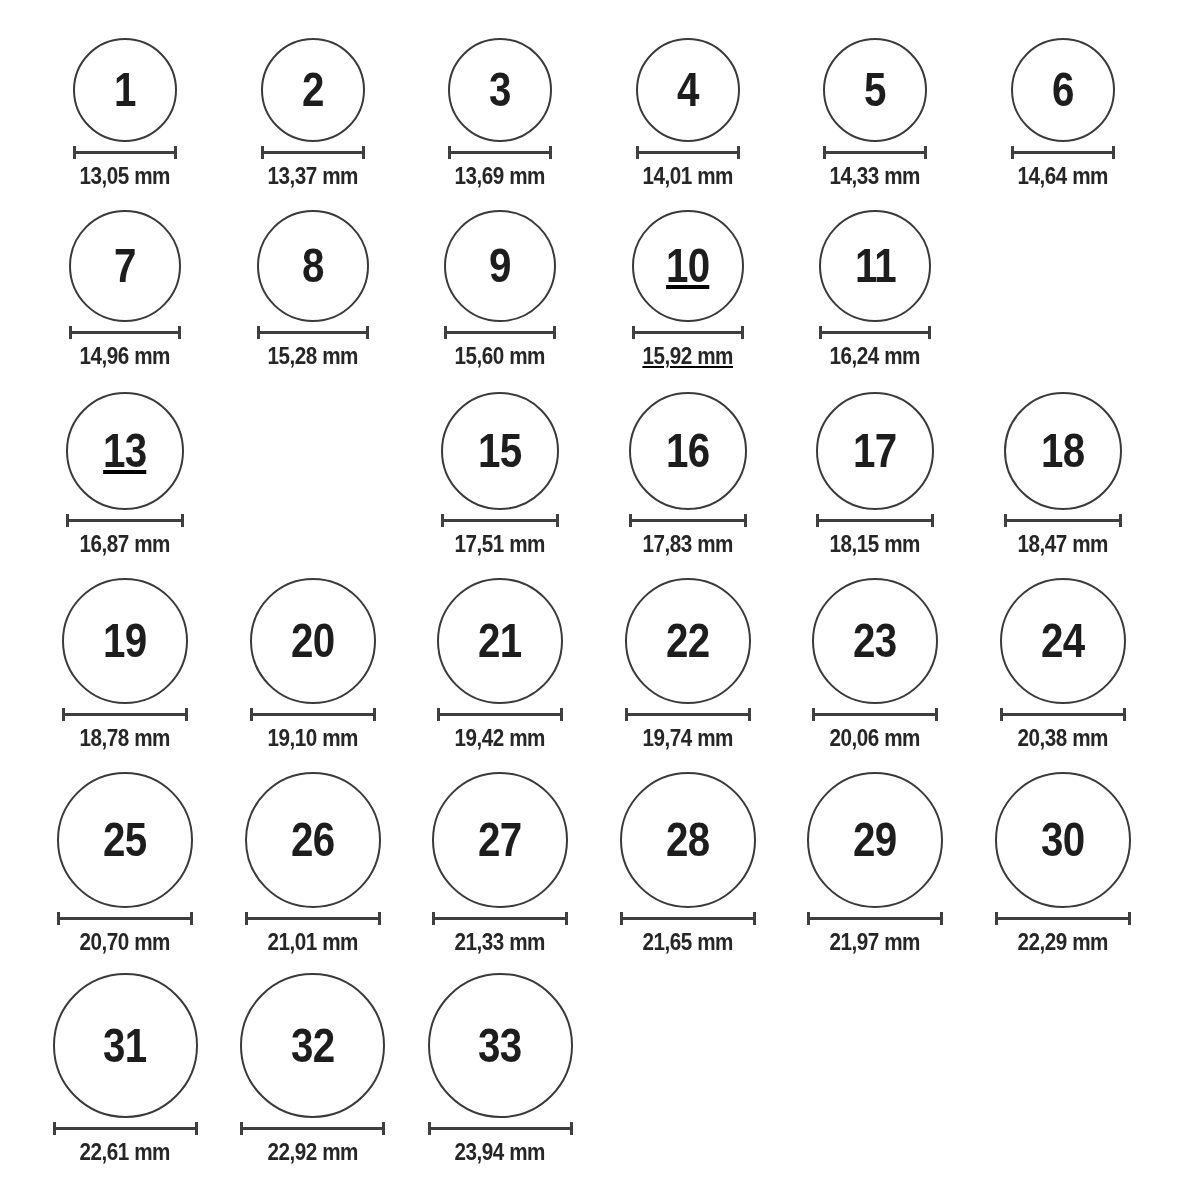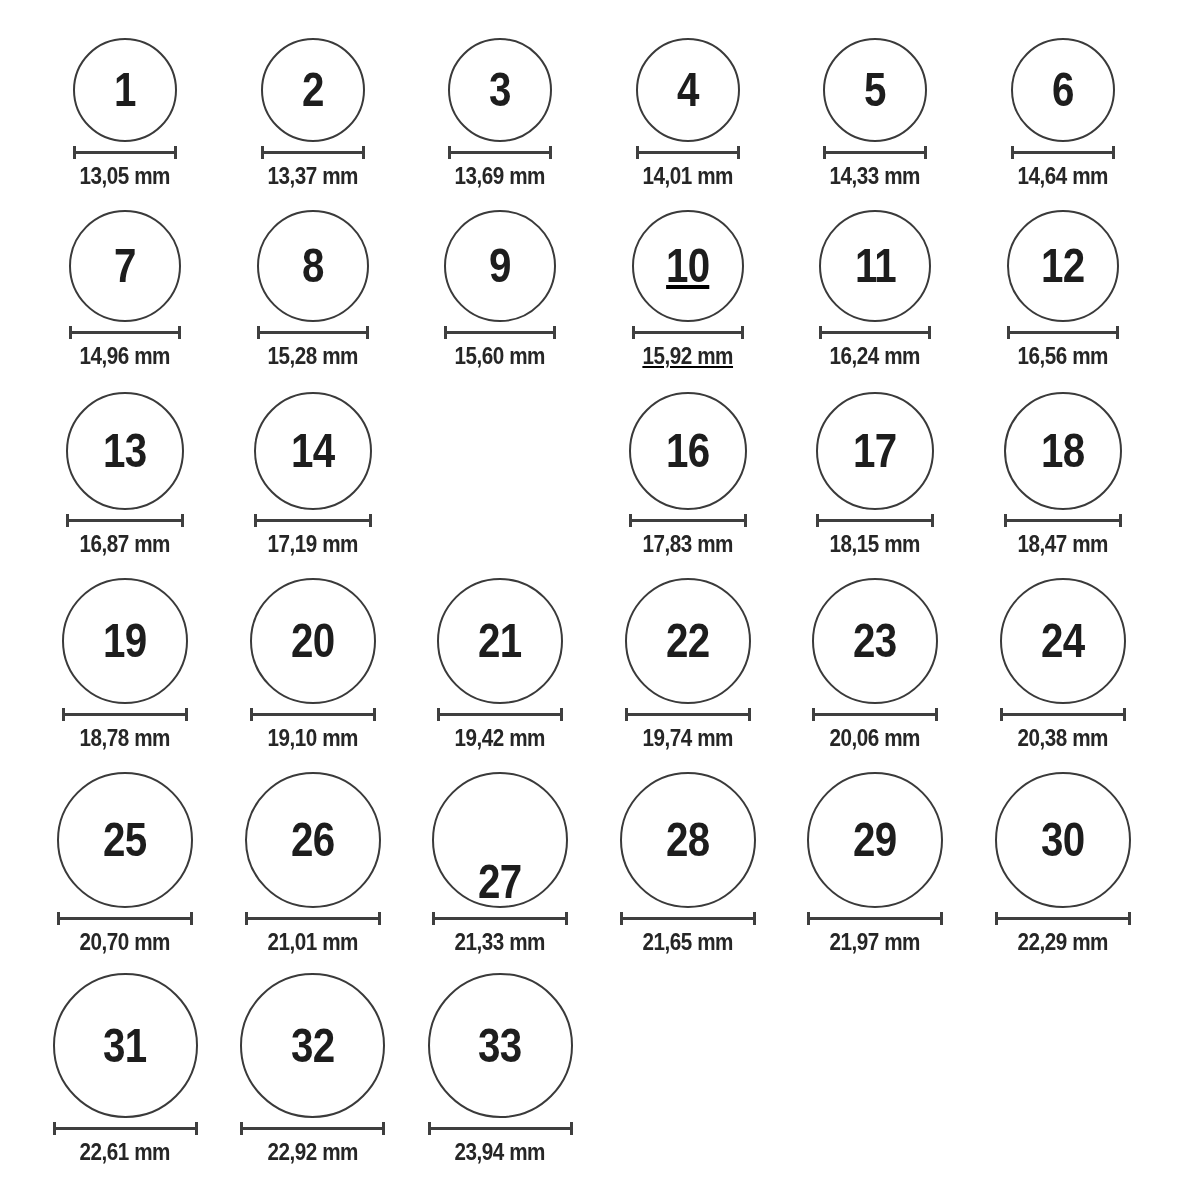--- a/index.html
+++ b/index.html
@@ -194,52 +194,41 @@
       <div class="ring-circle" style="width: 112px; height: 112px;">
         <span class="ring-number">11</span>
       </div>
       <div class="dim-line" style="width: 112px;">
         <span class="dim-tick"></span>
         <span class="dim-bar"></span>
         <span class="dim-tick"></span>
       </div>
       <span class="dim-label">16,24 mm</span>
     </div>
-    <div class="ring-cell" style="left: 968.5px; top: 210px;">
-      <div class="ring-circle" style="width: 112px; height: 112px;">
-        <span class="ring-number">12</span>
-      </div>
-      <div class="dim-line" style="width: 112px;">
-        <span class="dim-tick"></span>
-        <span class="dim-bar"></span>
-        <span class="dim-tick"></span>
-      </div>
-      <span class="dim-label">16,56 mm</span>
-    </div>
     <div class="ring-cell" style="left: 31px; top: 392px;">
+      <div class="ring-circle" style="width: 118px; height: 118px; text-decoration: underline;">
+        <span class="ring-number">13</span>
+      </div>
+      <div class="dim-line" style="width: 118px;">
+        <span class="dim-tick"></span>
+        <span class="dim-bar"></span>
+        <span class="dim-tick"></span>
+      </div>
+      <span class="dim-label">16,87 mm</span>
+    </div>
+    <div class="ring-cell" style="left: 406px; top: 392px;">
       <div class="ring-circle" style="width: 118px; height: 118px;">
-        <span class="ring-number">13</span>
+        <span class="ring-number">15</span>
       </div>
       <div class="dim-line" style="width: 118px;">
         <span class="dim-tick"></span>
         <span class="dim-bar"></span>
         <span class="dim-tick"></span>
       </div>
-      <span class="dim-label">16,87 mm</span>
-    </div>
-    <div class="ring-cell" style="left: 218.5px; top: 392px;">
-      <div class="ring-circle" style="width: 118px; height: 118px;">
-        <span class="ring-number">14</span>
-      </div>
-      <div class="dim-line" style="width: 118px;">
-        <span class="dim-tick"></span>
-        <span class="dim-bar"></span>
-        <span class="dim-tick"></span>
-      </div>
-      <span class="dim-label">17,19 mm</span>
+      <span class="dim-label">17,51 mm</span>
     </div>
     <div class="ring-cell" style="left: 593.5px; top: 392px;">
       <div class="ring-circle" style="width: 118px; height: 118px;">
         <span class="ring-number">16</span>
       </div>
       <div class="dim-line" style="width: 118px;">
         <span class="dim-tick"></span>
         <span class="dim-bar"></span>
         <span class="dim-tick"></span>
       </div>
@@ -349,21 +338,21 @@
         <span class="ring-number">26</span>
       </div>
       <div class="dim-line" style="width: 136px;">
         <span class="dim-tick"></span>
         <span class="dim-bar"></span>
         <span class="dim-tick"></span>
       </div>
       <span class="dim-label">21,01 mm</span>
     </div>
     <div class="ring-cell" style="left: 406px; top: 772px;">
-      <div class="ring-circle" style="width: 136px; height: 136px; align-items: flex-end;">
+      <div class="ring-circle" style="width: 136px; height: 136px;">
         <span class="ring-number">27</span>
       </div>
       <div class="dim-line" style="width: 136px;">
         <span class="dim-tick"></span>
         <span class="dim-bar"></span>
         <span class="dim-tick"></span>
       </div>
       <span class="dim-label">21,33 mm</span>
     </div>
     <div class="ring-cell" style="left: 593.5px; top: 772px;">

